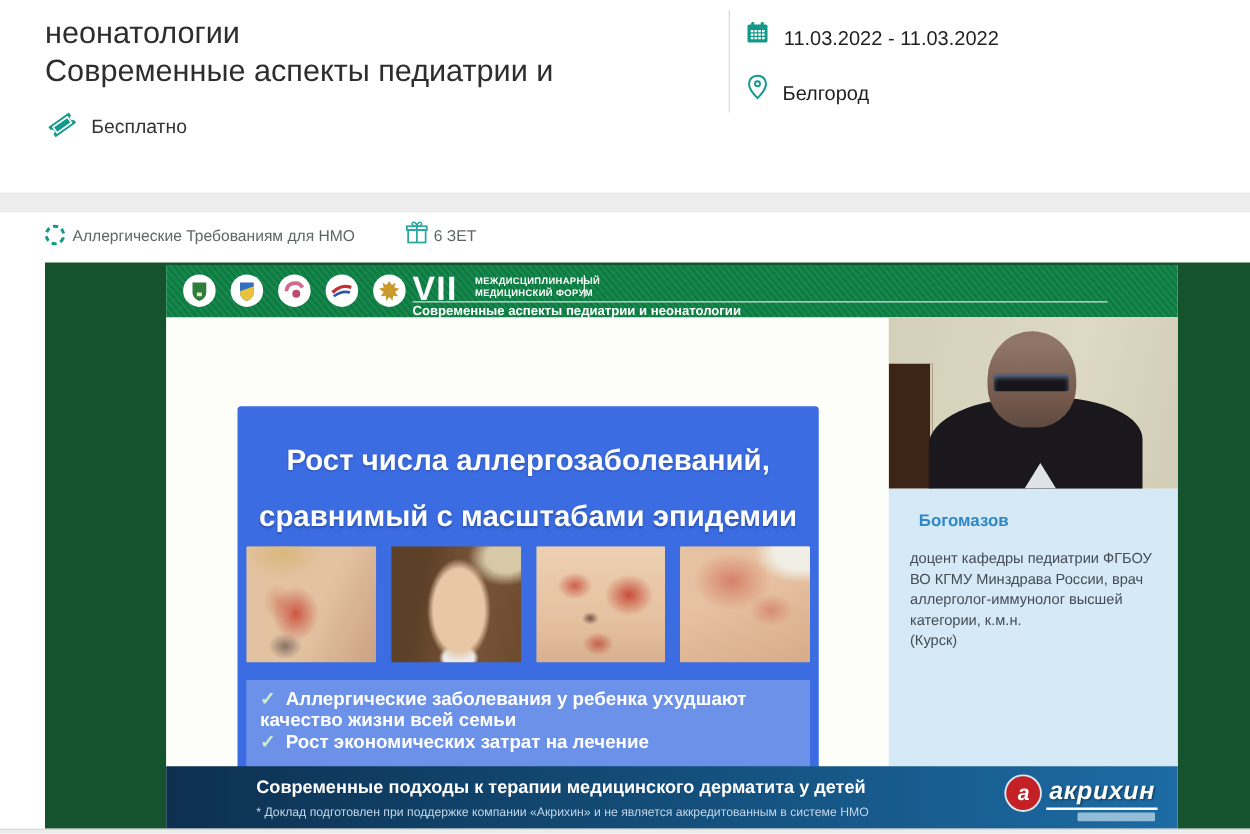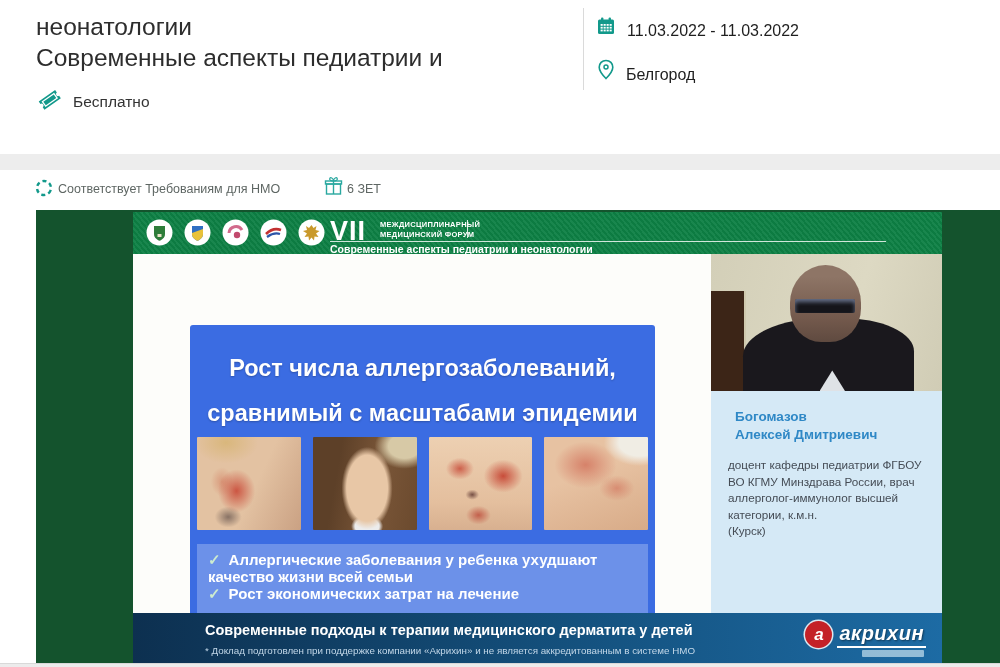--- a/index.html
+++ b/index.html
@@ -169,21 +169,21 @@
   <span class="lbl">Белгород</span>
 </div>
 
 <div class="abs gray-band"></div>
 
 <span class="abs nmo-icon">
   <svg width="18" height="18" viewBox="0 0 18 18">
     <circle cx="9" cy="9" r="7" fill="none" stroke="#12998b" stroke-width="2.4" stroke-dasharray="4 3.2" transform="rotate(20 9 9)"></circle>
   </svg>
 </span>
-<span class="abs nmo-label">Соответствует Требованиям для НМО</span>
+<span class="abs nmo-label">Аллергические Требованиям для НМО</span>
 
 <span class="abs gift-icon">
   <svg width="19" height="20" viewBox="0 0 19 20">
     <rect x="2.5" y="8" width="14" height="10" fill="none" stroke="#2aa8a0" stroke-width="1.4"></rect>
     <rect x="1.5" y="5" width="16" height="3" fill="none" stroke="#2aa8a0" stroke-width="1.4"></rect>
     <line x1="9.5" y1="5" x2="9.5" y2="18" stroke="#2aa8a0" stroke-width="1.4"></line>
     <path d="M9.5 5 C7 5 5 3.8 5.8 2.4 C6.6 1 9 2 9.5 4.6 C10 2 12.4 1 13.2 2.4 C14 3.8 12 5 9.5 5 Z" fill="none" stroke="#2aa8a0" stroke-width="1.2"></path>
   </svg>
 </span>
 <span class="abs zet-label">6 ЗЕТ</span>
@@ -261,21 +261,20 @@
         <div class="webcam">
           <div class="door"></div>
           <div class="person-body"></div>
           <div class="collar"></div>
           <div class="head"></div>
           <div class="glasses"></div>
         </div>
         <div class="info-panel">
           <div class="presenter-name">
             <span>Богомазов</span>
-            <span>Алексей Дмитриевич</span>
           </div>
           <div class="presenter-desc">доцент кафедры педиатрии ФГБОУ ВО КГМУ Минздрава России, врач аллерголог-иммунолог высшей категории, к.м.н.</div>
           <div class="presenter-city">(Курск)</div>
         </div>
       </div>
     </div>
 
     <div class="sfooter">
       <div class="footer-title">Современные подходы к терапии медицинского дерматита у детей</div>
       <div class="footer-note">* Доклад подготовлен при поддержке компании «Акрихин» и не является аккредитованным в системе НМО</div>

